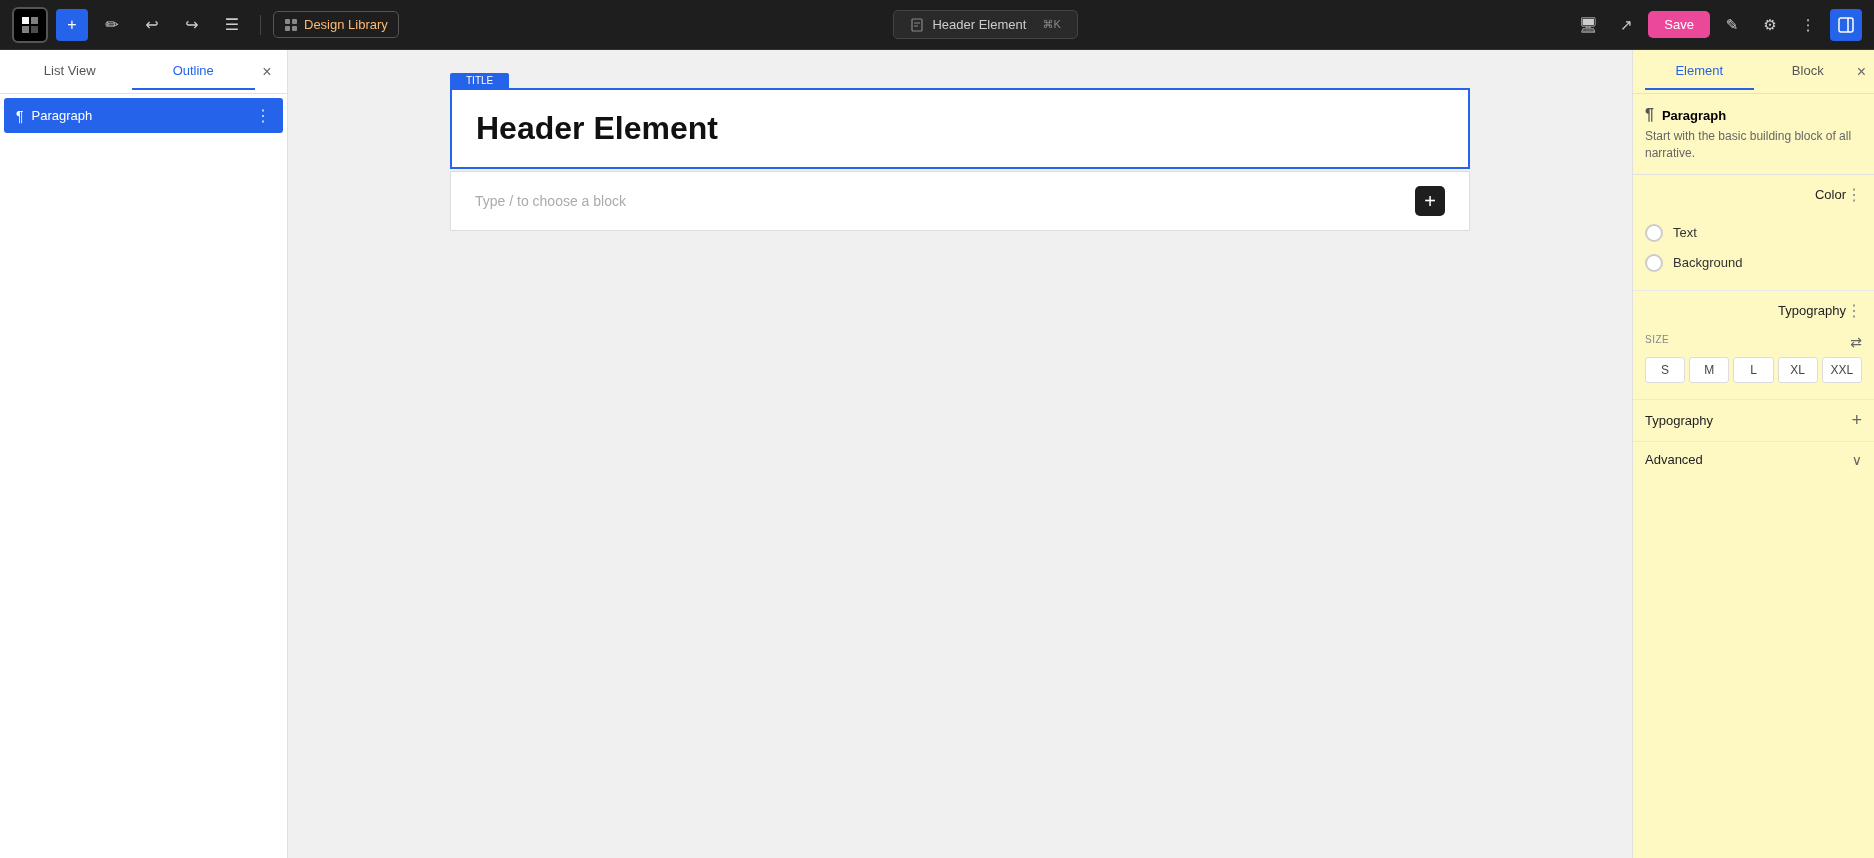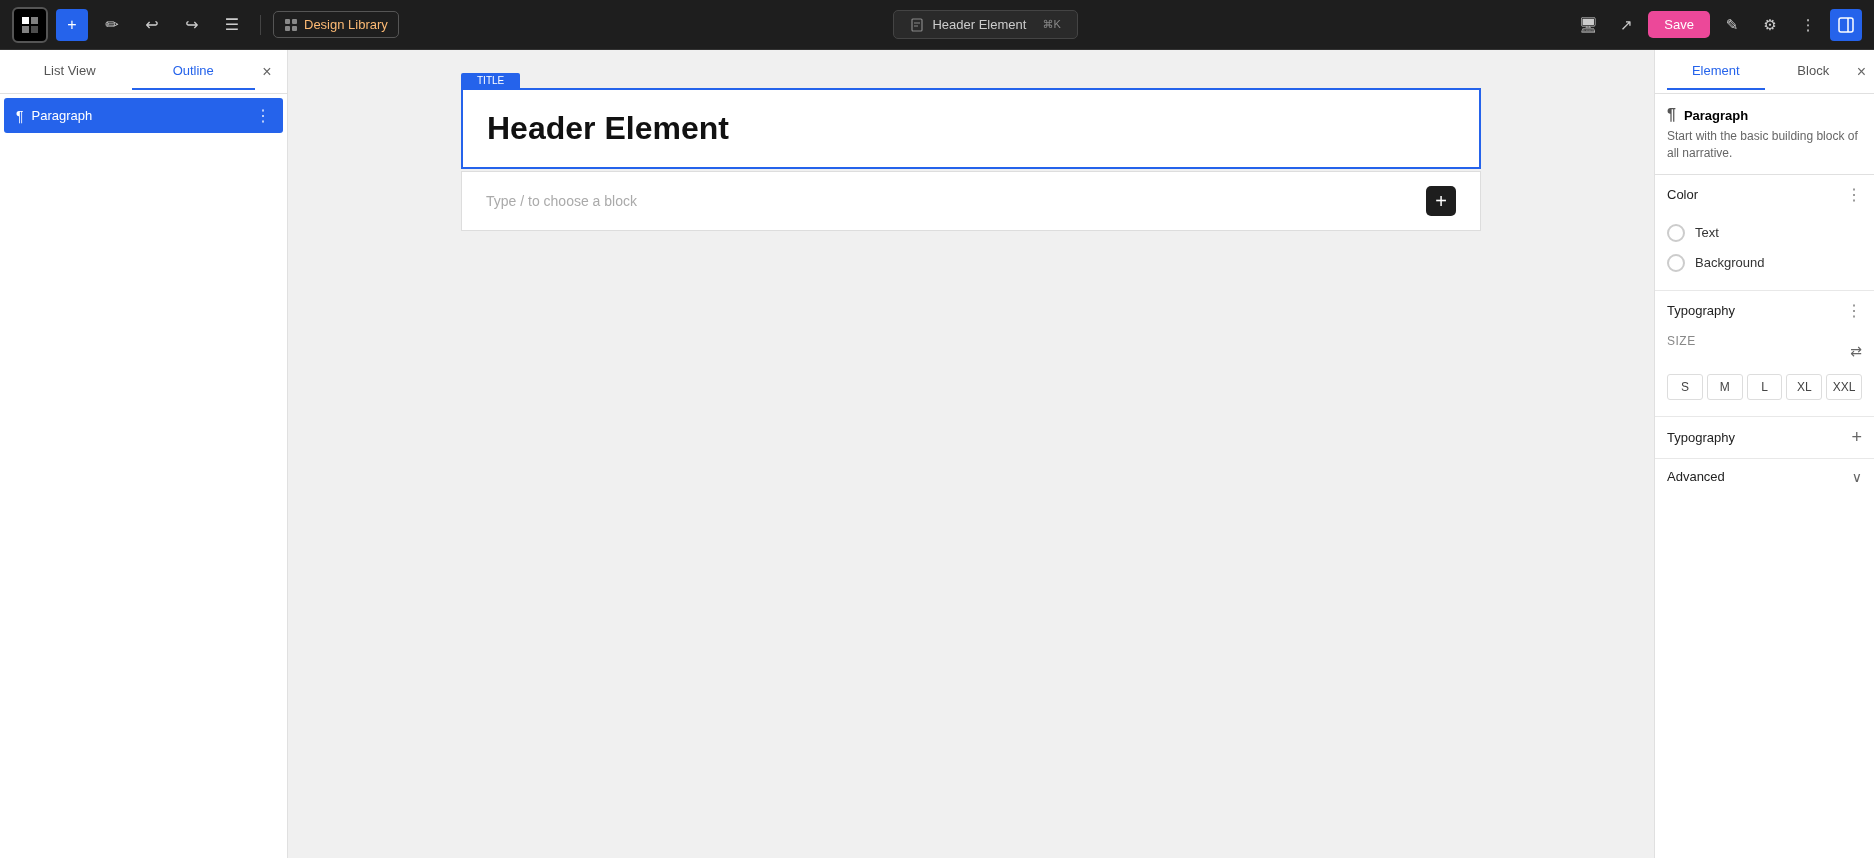--- a/index.html
+++ b/index.html
@@ -204,22 +204,22 @@
       border: none;
       border-radius: 5px;
       color: white;
       font-size: 20px;
       cursor: pointer;
       display: flex; align-items: center; justify-content: center;
     }
 
     
     .right-panel {
-      width: 220px;
-      background: #ffffff;
+      width: 242px;
+      background: #fef9c3;
       border-left: 1px solid #e0e0e0;
       display: flex;
       flex-direction: column;
       flex-shrink: 0;
       font-size: 13px;
     }
     .right-panel-header {
       display: flex;
       align-items: center;
       border-bottom: 1px solid #e0e0e0;
@@ -254,21 +254,21 @@
     }
     .block-info-desc {
       font-size: 12px; color: #666; line-height: 1.4;
     }
 
     
     .section {
       border-bottom: 1px solid #e8e8e8;
     }
     .section-header {
-      display: flex; align-items: center; justify-content: space-between;
+      display: flex; align-items: center; justify-content: flex-end;
       padding: 10px 12px;
       cursor: pointer;
     }
     .section-title {
       font-size: 13px; font-weight: 500; color: #222;
     }
     .section-action {
       background: none; border: none; cursor: pointer;
       color: #888; font-size: 16px;
       display: flex; align-items: center; gap: 2px;
@@ -289,22 +289,22 @@
       border: 2px solid #ccc;
       background: white;
       cursor: pointer;
       flex-shrink: 0;
     }
     .color-label { font-size: 13px; color: #333; }
 
     
     .typography-section { padding: 4px 12px 12px; }
     .size-label {
-      font-size: 12px; color: #888; letter-spacing: 0.5px;
-      text-transform: uppercase; margin-bottom: 20px;
+      font-size: 10px; color: #888; letter-spacing: 0.5px;
+      text-transform: uppercase; margin-bottom: 6px;
     }
     .size-row {
       display: flex; align-items: center; gap: 4px; margin-bottom: 4px;
     }
     .size-btn {
       flex: 1; padding: 5px 0; text-align: center;
       border: 1px solid #ddd; background: white;
       border-radius: 3px; font-size: 12px; cursor: pointer; color: #444;
     }
     .resize-icon {

